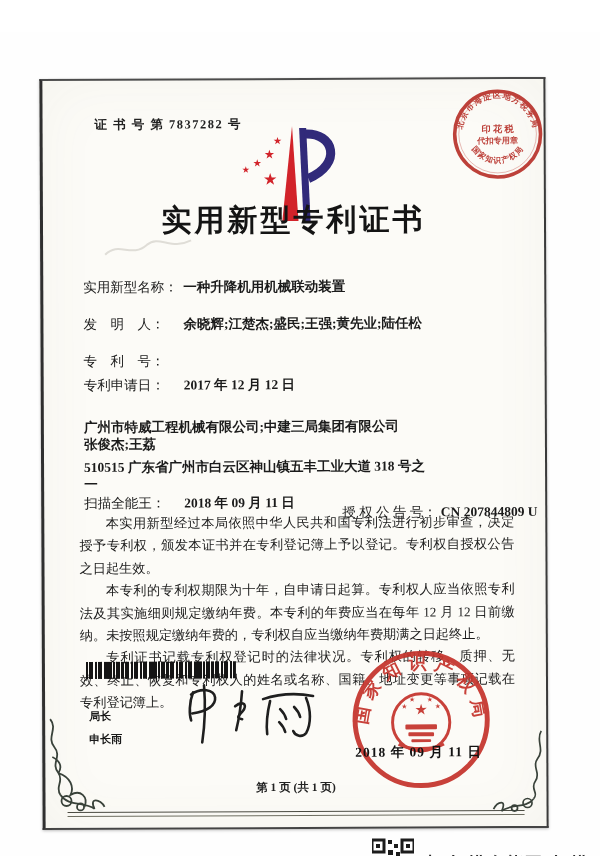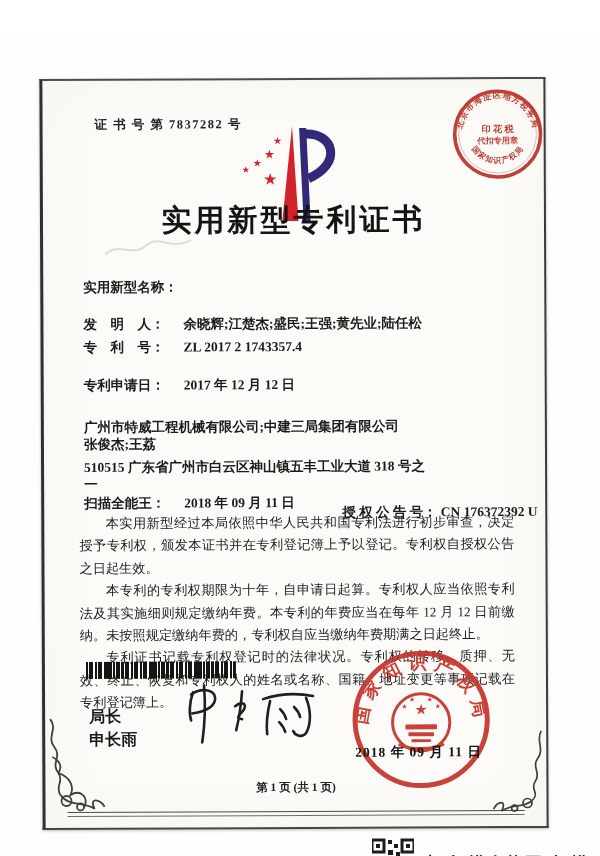--- a/index.html
+++ b/index.html
@@ -11,30 +11,30 @@
          border-bottom:2px solid #444;transform:rotate(-0.25deg);
          box-shadow:0 1px 3px rgba(0,0,0,.25), inset 0 0 60px rgba(120,110,80,.05);}
   .certno{position:absolute;left:52px;top:36px;font-size:12.5px;font-weight:700;
           letter-spacing:1.5px;color:#222;}
   .logo{position:absolute;left:196px;top:40px;width:118px;height:106px;}
   .taxseal{position:absolute;left:408px;top:8px;width:94px;height:94px;opacity:.92;}
   .title{position:absolute;left:0;top:120px;width:100%;text-align:center;font-size:30px;
          font-weight:700;letter-spacing:3px;color:#141414;}
   .scribble{position:absolute;left:58px;top:150px;width:96px;height:34px;opacity:.55;}
   .frow{position:absolute;left:40px;display:flex;font-size:13.5px;color:#1b1b1b;line-height:17px;}
-  .flabel{width:100px;flex:0 0 100px;font-weight:700;}
+  .flabel{width:100px;flex:0 0 100px;font-weight:400;}
   .fval{font-weight:600;}
   .paras{position:absolute;left:35px;top:432px;width:435px;font-size:13.2px;line-height:22.4px;
          color:#1c1c1c;text-align:justify;font-weight:500;}
   .paras p{margin:0;text-indent:2em;}
   .barcode{position:absolute;left:41px;top:581px;width:150px;height:17px;
     background:
       repeating-linear-gradient(90deg,#141414 0 2px,transparent 2px 3px,#141414 3px 7px,transparent 7px 9px),
       repeating-linear-gradient(90deg,#141414 0 1px,transparent 1px 5px);}
-  .director{position:absolute;left:44px;top:624px;font-size:16px;font-weight:700;
+  .director{position:absolute;left:44px;top:624px;font-size:11px;font-weight:700;
             line-height:23px;color:#1a1a1a;}
   .sig{position:absolute;left:118px;top:600px;width:185px;height:72px;}
   .bigseal{position:absolute;left:302px;top:566px;width:148px;height:148px;opacity:.93;}
   .sealdate{position:absolute;left:310px;top:664px;width:160px;font-size:13.5px;font-weight:700;
             letter-spacing:1px;color:#121212;}
   .pagefoot{position:absolute;left:0;top:700px;width:100%;text-align:center;font-size:11.5px;
             font-weight:600;color:#222;}
   .brule{position:absolute;left:22px;right:22px;top:731px;height:3px;
          border-top:1.5px solid #4b4b42;border-bottom:1px solid #6d6d60;}
   .orn{position:absolute;}
@@ -80,28 +80,28 @@
     </svg>
 
     <div class="title">实用新型专利证书</div>
 
     <svg class="scribble" viewBox="0 0 96 34">
       <path d="M4,24 C18,10 30,28 46,14 C58,4 70,20 90,10" stroke="#c8c5bd" stroke-width="2" fill="none"></path>
     </svg>
 
     <div class="frow" style="top:198px">
       <span class="flabel">实用新型名称：</span>
+      <span class="fval">一种升降机用机械联动装置</span>
     </div>
     <div class="frow" style="top:235px">
       <span class="flabel">发　明　人：</span>
       <span class="fval">余晓辉;江楚杰;盛民;王强;黄先业;陆任松</span>
     </div>
-    <div class="frow" style="top:258px">
+    <div class="frow" style="top:272px">
       <span class="flabel">专　利　号：</span>
-      <span class="fval">ZL 2017 2 1743357.4</span>
     </div>
     <div class="frow" style="top:296px">
       <span class="flabel">专利申请日：</span>
       <span class="fval">2017 年 12 月 12 日</span>
     </div>
     <div class="frow" style="top:338px">
       <span class="fval">
         <div>广州市特威工程机械有限公司;中建三局集团有限公司</div>
         <div>张俊杰;王荔</div>
       </span>
@@ -111,21 +111,21 @@
         <div>510515 广东省广州市白云区神山镇五丰工业大道 318 号之</div>
         <div>一</div>
       </span>
     </div>
     <div class="frow" style="top:414px">
       <span class="flabel">扫描全能王：</span>
       <span class="fval">2018 年 09 月 11 日</span>
     </div>
     <div class="frow" style="top:424px;left:298px">
       <span class="flabel" style="width:auto;flex:0 0 auto;margin-right:4px">授 权 公 告 号：</span>
-      <span class="fval">CN 176372392 U</span>
+      <span class="fval">CN 207844809 U</span>
     </div>
 
     <div class="paras">
       <p>本实用新型经过本局依照中华人民共和国专利法进行初步审查，决定授予专利权，颁发本证书并在专利登记簿上予以登记。专利权自授权公告之日起生效。</p>
       <p>本专利的专利权期限为十年，自申请日起算。专利权人应当依照专利法及其实施细则规定缴纳年费。本专利的年费应当在每年 12 月 12 日前缴纳。未按照规定缴纳年费的，专利权自应当缴纳年费期满之日起终止。</p>
       <p>专利证书记载专利权登记时的法律状况。专利权的转移、质押、无效、终止、恢复和专利权人的姓名或名称、国籍、地址变更等事项记载在专利登记簿上。</p>
     </div>
 
     <div class="barcode"></div>
 

